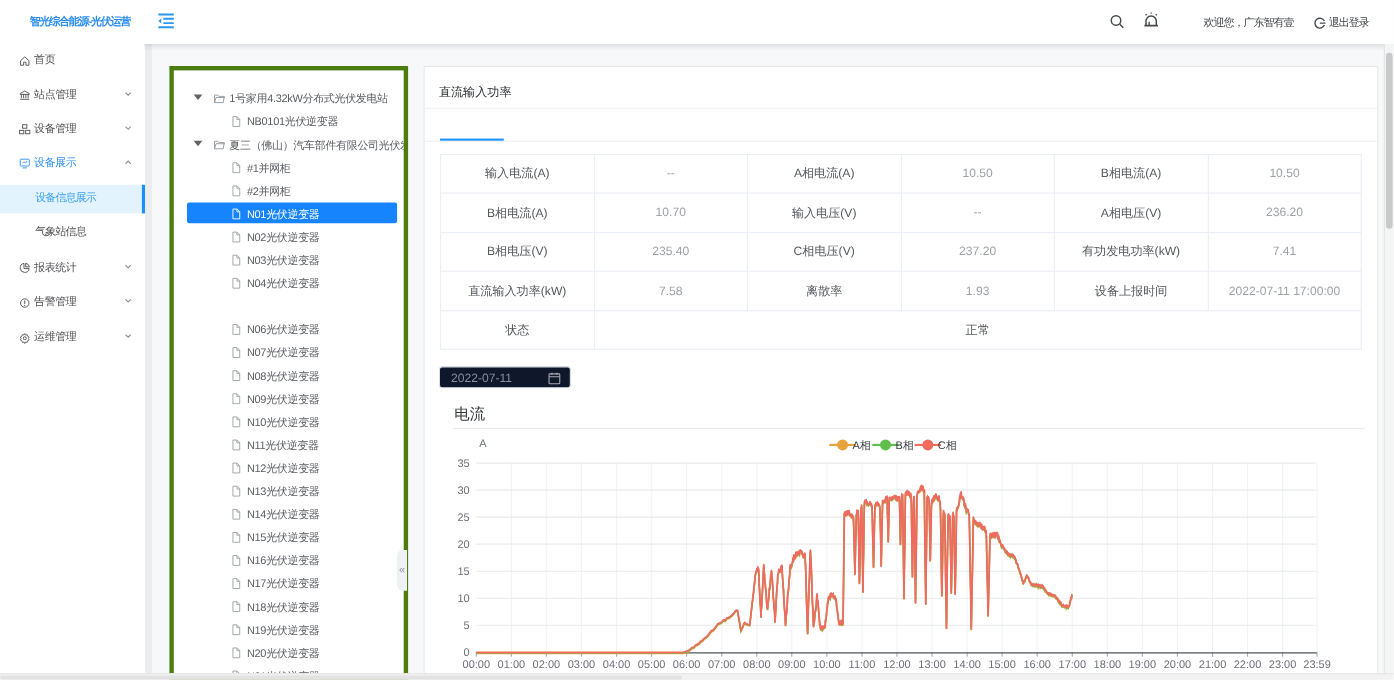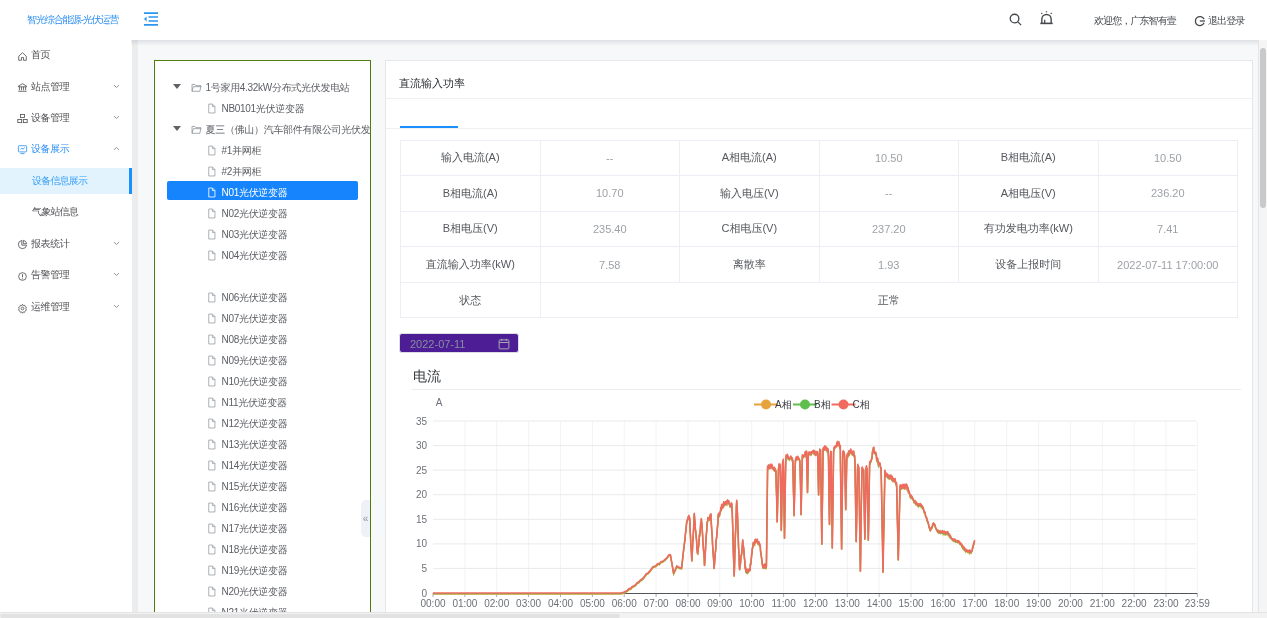--- a/index.html
+++ b/index.html
@@ -2,42 +2,42 @@
 <html><head>
 <meta charset="utf-8">
 <style>
 *{margin:0;padding:0;box-sizing:border-box}
 html,body{width:1267px;height:618px;overflow:hidden}
 body{font-family:"Liberation Sans",sans-serif;background:#f7f8fa;position:relative;color:#333}
 
 
 #header{position:absolute;left:0;top:0;width:1267px;height:40px;background:#fff;z-index:5}
 #hshadow{position:absolute;left:131px;top:40px;width:1136px;height:6px;background:linear-gradient(to bottom,rgba(0,21,41,.10),rgba(0,21,41,0));z-index:4}
-#logo{position:absolute;left:27px;top:13px;font-size:10px;font-weight:normal;color:#2b8df0;letter-spacing:-1.1px;white-space:nowrap}
+#logo{position:absolute;left:27px;top:13px;font-size:10px;font-weight:bold;color:#2b8df0;letter-spacing:-1.1px;white-space:nowrap}
 #fold{position:absolute;left:143px;top:11px}
 .hic{position:absolute;top:12px;color:#45494e}
 #welcome{position:absolute;left:1094px;top:14px;font-size:10px;letter-spacing:-.9px;color:#42464b;white-space:nowrap}
 #logouttxt{position:absolute;left:1208px;top:14px;font-size:10px;letter-spacing:-.9px;color:#42464b}
 #logoutic{position:absolute;left:1194px;top:14.5px}
 
 
 #sider{position:absolute;left:0;top:40px;width:131.5px;height:578px;background:#fff;z-index:3}
 #siderscroll{position:absolute;left:131.5px;top:40px;width:6.5px;height:572px;background:#ececec;z-index:3}
 .mi{position:absolute;left:0;width:131.5px;height:26px;color:#515155;font-size:10px;letter-spacing:-.4px;line-height:26px;white-space:nowrap}
 .mi span{vertical-align:1.5px}
 .mic{width:11px;height:11px;vertical-align:-2px;margin-left:16.5px;margin-right:3.5px}
 .mi .chev{position:absolute;right:12px;top:0;color:#8a8d92}
 .mi.act{color:#2f90f2}
 .smi{position:absolute;left:0;width:131.5px;height:26px;font-size:10px;letter-spacing:-.8px;line-height:26px;color:#515155}
 .smi span{margin-left:32px}
 .smi.on{background:#e2f3fd;color:#3aa0f6}
 .smi.on:after{content:"";position:absolute;right:0;top:0;width:2.5px;height:26px;background:#1890ff}
 
 
-#treecard{position:absolute;left:153.5px;top:60px;width:217.5px;height:558px;background:#fff;border:1px solid #4d7c0f;z-index:2;overflow:hidden}
+#treecard{position:absolute;left:153.5px;top:60px;width:217.5px;height:558px;background:#fff;border:4px solid #4d7c0f;z-index:2;overflow:hidden}
 .trow{position:absolute;left:0;width:217.5px;height:21px;font-size:10px;letter-spacing:-.3px;line-height:21px;color:#5b5e63;white-space:nowrap}
 .trow .caret{display:inline-block;width:0;height:0;border-left:4px solid transparent;border-right:4px solid transparent;border-top:5px solid #5f6368;margin-left:18px;vertical-align:2px}
 .trow .ti{width:11px;height:11px;vertical-align:-1.5px;margin-left:10px}
 .trow .tl{margin-left:4px}
 .trow.child .ti{margin-left:51px}
 .trow.child .tl{margin-left:5px}
 .trow.sel:before{content:"";position:absolute;left:12.5px;top:-1.5px;width:191px;height:19px;background:#1684fc;border-radius:2px;z-index:-1}
 .trow.sel{color:#fff;z-index:1}
 .trow.sel .tl{color:#fff}
 #collapser{position:absolute;left:361px;top:500px;width:9px;height:37px;background:#eef1f6;border-radius:5px 0 0 5px;z-index:3;color:#8f949b;font-size:10px;line-height:37px;text-align:center}
@@ -51,21 +51,21 @@
 .tab.on{color:#2b8df0}
 .tab.off{color:#5a5e64}
 #tabink{position:absolute;left:14px;top:65px;width:58px;height:2px;background:#1890ff}
 #tabline{position:absolute;left:0;top:66.5px;width:866px;height:1px;background:#f0f0f0}
 
 table.dt{position:absolute;left:14px;top:78.5px;border-collapse:collapse;table-layout:fixed}
 .dt td{border:1px solid #ebeef5;height:35.6px;text-align:center;font-size:11px;padding:0;white-space:nowrap;overflow:hidden}
 .dt td.lab{color:#55585d}
 .dt td.val{color:#9da1a7}
 
-#dpick{position:absolute;left:13px;top:271.5px;width:120px;height:20px;border:1px solid #dcdfe6;border-radius:3px;background:#4c1d95}
+#dpick{position:absolute;left:13px;top:271.5px;width:120px;height:20px;border:1px solid #dcdfe6;border-radius:3px;background:#0f172a}
 #dpick .dtx{position:absolute;left:10px;top:4px;font-size:11px;color:#86909c}
 #dpick svg{position:absolute;right:8px;top:4px}
 
 #chartsec{position:absolute;left:0px;top:300px;width:866px;height:256px}
 #chartTitle{position:absolute;left:27px;top:7px;font-size:14px;color:#33373b}
 #chartline{position:absolute;left:26px;top:28px;width:829px;height:1px;background:#ececec}
 .ax{font-size:10px;fill:#6e7079}
 .lg{font-size:10px;fill:#3a3d42}
 
 

